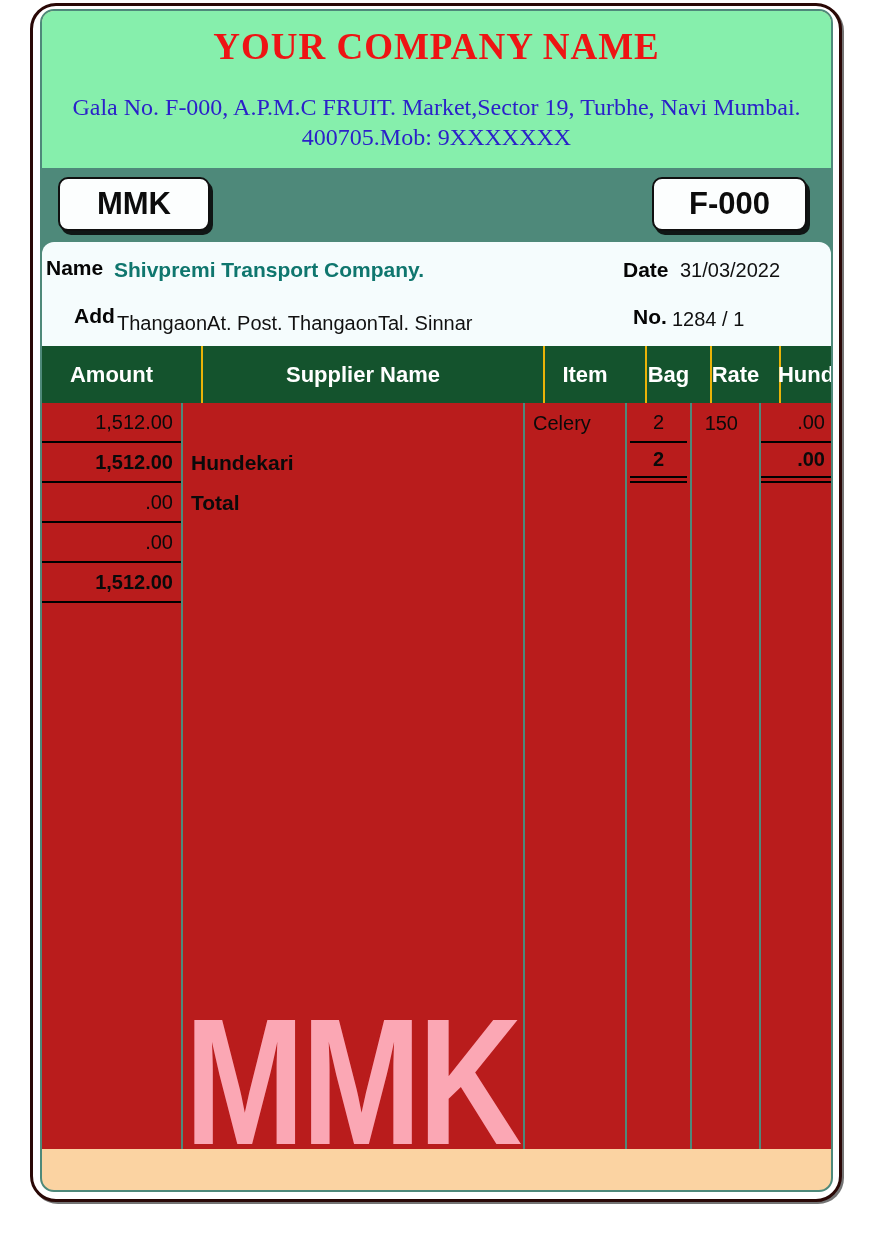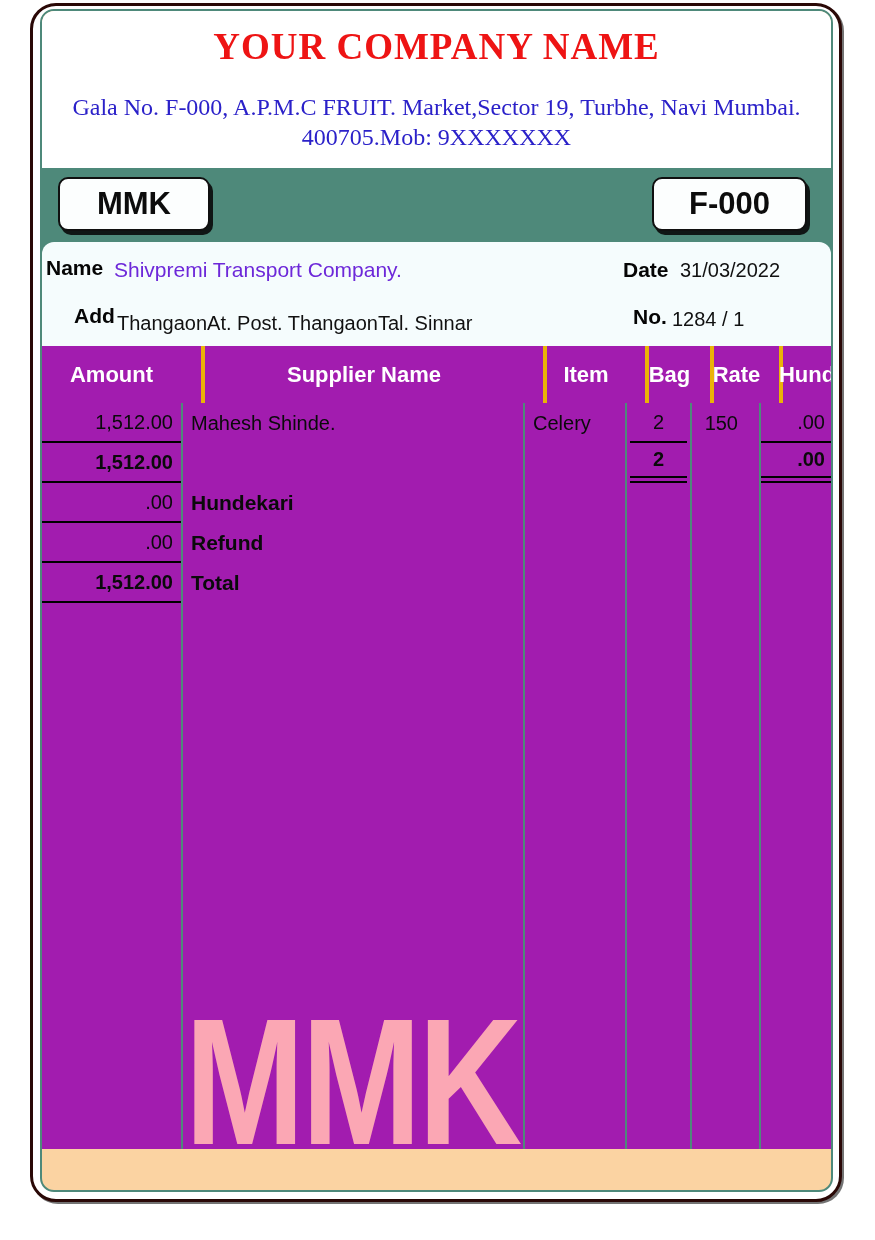--- a/index.html
+++ b/index.html
@@ -13,21 +13,21 @@
     border:3px solid #2a0806;border-radius:26px;background:#ffffff;
     box-shadow:2px 2px 0 rgba(0,0,0,.55);
   }
   
   .card{
     position:absolute;left:40px;top:9px;width:789px;height:1179px;
     border:2px solid #4e897a;border-radius:14px;background:#FBD3A2;
     overflow:hidden;
   }
   
-  .header-orange{height:157px;background:#ffffff;text-align:center;}
+  .header-orange{height:157px;background:#86efac;text-align:center;}
   .company-title{
     padding-top:14px;font-family:"Liberation Serif", serif;font-weight:bold;
     font-size:37px;color:#EE1414;letter-spacing:1px;
   }
   .company-address{
     margin-top:24px;font-family:"Liberation Serif", serif;
     font-size:24px;color:#2B21C9;line-height:30px;
   }
   
   .teal-band{height:85px;background:#4E897A;position:relative;}
@@ -41,42 +41,42 @@
   .badge-left{left:16px;width:148px;}
   .badge-right{right:24px;width:151px;}
   
   .info-box{
     position:relative;margin-top:-11px;height:104px;background:#F5FCFD;
     border-radius:12px 12px 0 0;font-size:20px;
   }
   .ib{position:absolute;white-space:nowrap;}
   .lbl{font-weight:bold;font-size:21px;color:#050505;}
   .info-name-label{left:4px;top:14px;}
-  .info-name-value{left:72px;top:16px;color:#6d28d9;font-weight:normal;font-size:21px;}
+  .info-name-value{left:72px;top:16px;color:#0f766e;font-weight:bold;font-size:21px;}
   .info-date-label{left:581px;top:16px;}
   .info-date-value{left:638px;top:17px;}
   .info-add-label{left:32px;top:62px;}
   .info-add-value{left:75px;top:70px;}
   .info-no-label{left:591px;top:63px;}
   .info-no-value{left:630px;top:66px;}
   
   .table-header{
     display:grid;grid-template-columns:139px 342px 102px 65px 69px 72px;
-    height:57px;background:#a21caf;
+    height:57px;background:#14532d;
   }
   .th{
     display:flex;align-items:center;justify-content:center;
     color:#fff;font-weight:bold;font-size:22px;box-sizing:border-box;
   }
-  .th + .th{border-left:4px solid #eab308;margin-left:20px;}
+  .th + .th{border-left:2px solid #eab308;margin-left:20px;}
   
   .table-body{
     position:relative;
     display:grid;grid-template-columns:139px 342px 102px 65px 69px 72px;
-    height:746px;background:#a21caf;
+    height:746px;background:#b91c1c;
   }
   .col{box-sizing:border-box;}
   .col + .col{border-left:2px solid #4e897a;}
   .cell{
     height:40px;box-sizing:border-box;display:flex;align-items:center;
     font-size:20px;color:#0a0a0a;
   }
   .r{justify-content:flex-end;padding-right:8px;}
   .l{justify-content:flex-start;padding-left:8px;}
   .c{justify-content:center;}
@@ -140,24 +140,22 @@
 
     <div class="col">
       <div class="cell r u">1,512.00</div>
       <div class="cell r u b">1,512.00</div>
       <div class="cell r u">.00</div>
       <div class="cell r u">.00</div>
       <div class="cell r u b">1,512.00</div>
     </div>
 
     <div class="col">
-      <div class="cell l">Mahesh Shinde.</div>
       <div class="cell l"></div>
       <div class="cell l suplbl">Hundekari</div>
-      <div class="cell l suplbl">Refund</div>
       <div class="cell l suplbl">Total</div>
     </div>
 
     <div class="col">
       <div class="cell l">Celery</div>
     </div>
 
     <div class="col">
       <div class="cell c u inset">2</div>
       <div class="cell c uu b inset">2</div>

